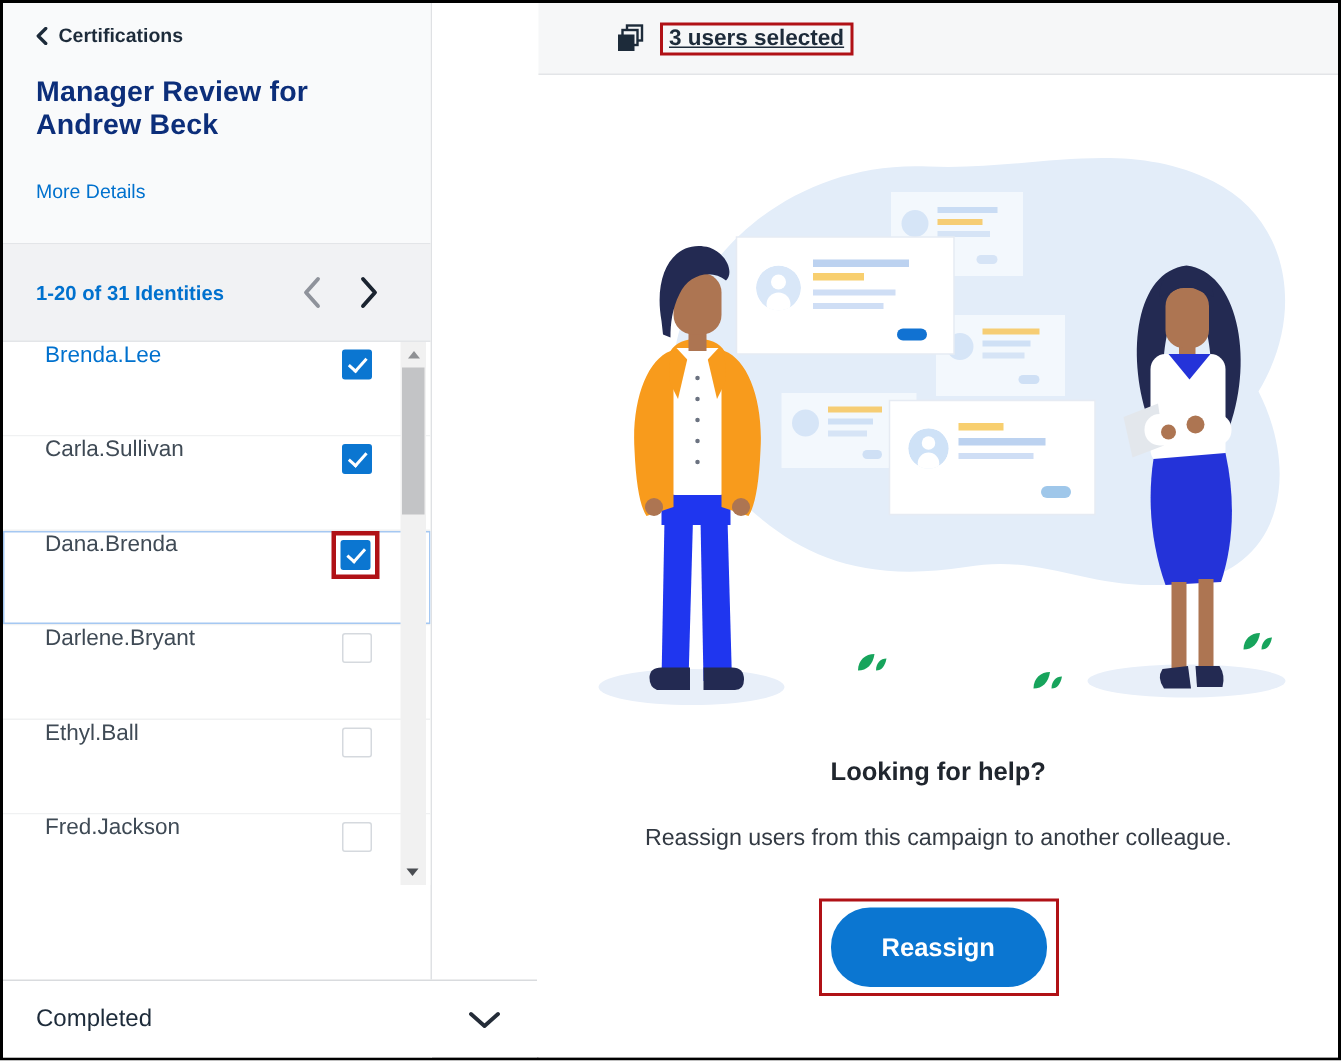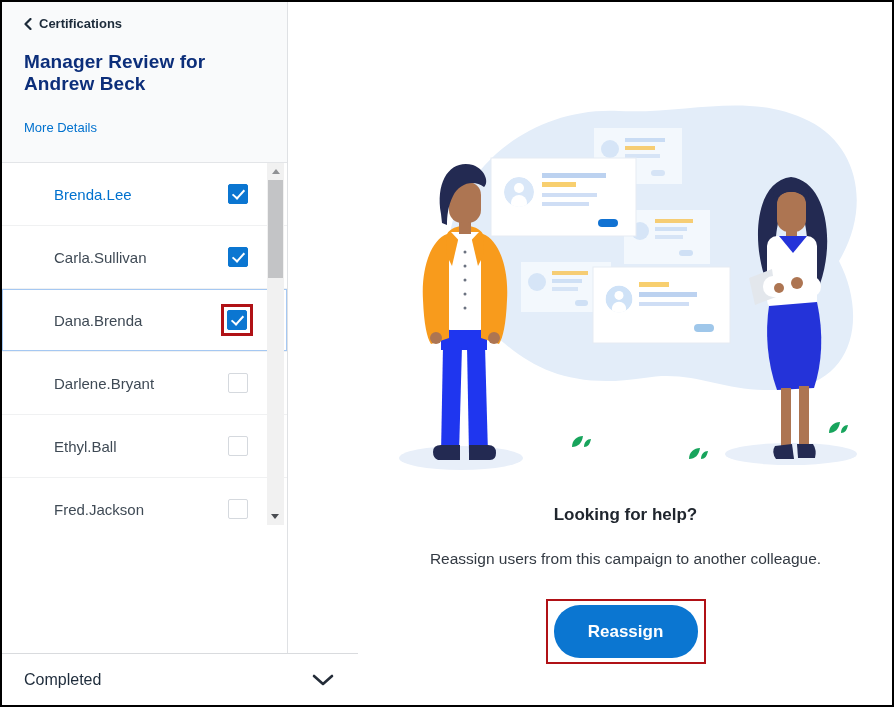--- a/index.html
+++ b/index.html
@@ -23,21 +23,21 @@
   .side-header{height:161px;background:#f9fafb;border-bottom:1px solid var(--border);padding:14px 22px 0 22px;}
   .back-link{display:flex;align-items:center;gap:7px;color:var(--dark);font-size:13px;font-weight:bold;cursor:pointer;}
   .side-title{margin-top:20px;font-size:19px;font-weight:bold;color:var(--navy);letter-spacing:.1px;}
   .more-details{margin-top:25px;font-size:13px;color:var(--accent);cursor:pointer;display:inline-block;}
   .section-row{height:62px;display:flex;align-items:center;justify-content:space-between;padding:0 24px 0 22px;border-bottom:1px solid var(--border-light);background:#fff;}
   .section-label{font-size:16px;font-weight:bold;color:var(--accent);}
   .pagination{height:65px;background:var(--pag-bg);border-bottom:1px solid var(--border);display:flex;align-items:center;padding:0 22px;}
   .pag-label{font-size:13.5px;font-weight:bold;color:var(--accent);}
   .pag-nav{margin-left:auto;display:flex;align-items:center;gap:26px;padding-right:12px;}
   .id-list{position:relative;height:362px;overflow:hidden;}
-  .id-row{position:relative;height:63px;display:flex;align-items:center;padding-left:52px;border-bottom:1px solid #f0f1f2;background:#fff;}
+  .id-row{position:relative;height:63px;display:flex;align-items:flex-start;padding-left:28px;border-bottom:1px solid #f0f1f2;background:#fff;}
   .id-name{font-size:15px;color:var(--name);}
   .id-name.name-accent{color:var(--accent);}
   .id-row.row-selected{box-shadow:inset 0 0 0 1px #a5c8f2;}
   .cb-wrap{margin-left:auto;margin-right:34px;width:30px;height:30px;display:flex;align-items:center;justify-content:center;}
   .cb-wrap.annotated{border:3px solid var(--red);width:32px;height:32px;}
   .cb{width:20px;height:20px;border:1px solid #d5d9de;border-radius:2px;background:#fff;display:flex;align-items:center;justify-content:center;cursor:pointer;}
   .cb.checked{background:var(--btn-blue);border-color:var(--btn-blue);}
   .cb.checked::after{content:"";width:5px;height:10px;border-right:2.5px solid #fff;border-bottom:2.5px solid #fff;transform:rotate(42deg);margin-top:-3px;}
   .completed-row{position:absolute;left:0;bottom:0;width:356px;height:52px;border-top:1px solid #d9dbde;background:#fff;display:flex;align-items:center;justify-content:space-between;padding:0 24px 0 22px;}
   .completed-label{font-size:16px;font-weight:normal;color:var(--dark);}
@@ -72,20 +72,31 @@
         <svg class="chev" width="8" height="12" viewBox="0 0 8 12">
             <polyline points="6.5,1 1.5,6 6.5,11" fill="none" stroke="#1d2b3a" stroke-width="2.2" stroke-linecap="round" stroke-linejoin="round"></polyline>
           </svg>
         <span>Certifications</span>
       </div>
       <div class="side-title">Manager Review for Andrew Beck</div>
       <span class="more-details">More Details</span>
     </div>
 
 
+    <div class="pagination">
+      <span class="pag-label">1-20 of 31 Identities</span>
+      <div class="pag-nav">
+        <svg class="chev" width="13" height="22" viewBox="0 0 13 22">
+            <polyline points="11,2 3,11 11,20" fill="none" stroke="#8f939b" stroke-width="2.6" stroke-linecap="round" stroke-linejoin="round"></polyline>
+          </svg>
+        <svg class="chev" width="13" height="22" viewBox="0 0 13 22">
+            <polyline points="2,2 10,11 2,20" fill="none" stroke="#1b2430" stroke-width="2.6" stroke-linecap="round" stroke-linejoin="round"></polyline>
+          </svg>
+      </div>
+    </div>
 
     <div class="id-list">
       <div class="id-row">
         <span class="id-name name-accent">Brenda.Lee</span>
         <span class="cb-wrap">
             <span class="cb checked"></span>
           </span>
       </div>
       <div class="id-row">
         <span class="id-name">Carla.Sullivan</span>
@@ -128,20 +139,30 @@
 
     <div class="completed-row">
       <span class="completed-label">Completed</span>
       <svg class="chev" width="22" height="12" viewBox="0 0 22 12">
           <polyline points="2,2 11,10 20,2" fill="none" stroke="#242c38" stroke-width="2.6" stroke-linecap="round" stroke-linejoin="round"></polyline>
         </svg>
     </div>
   </div>
 
   <div class="main">
+    <div class="topbar">
+      <svg width="20" height="20" viewBox="0 0 20 20">
+        <rect x="7" y="1" width="10" height="10" fill="none" stroke="#1d2b3a" stroke-width="1.6"></rect>
+        <rect x="4" y="4" width="10" height="10" fill="#f6f7f8" stroke="#1d2b3a" stroke-width="1.6"></rect>
+        <rect x="1" y="7" width="11" height="11" fill="#1d2b3a"></rect>
+      </svg>
+      <span class="status-box">
+        <span class="status-text">3 users selected</span>
+      </span>
+    </div>
 
     <svg class="illustration" width="492" height="400" viewBox="0 0 492 400">
       <defs>
         <clipPath id="avclip">
             <circle cx="0" cy="0" r="15"></circle>
           </clipPath>
       </defs>
 
       <path d="M60 170 C55 100 130 20 230 25 C300 28 360 5 420 35 C470 60 482 122 450 175 C478 230 465 292 405 302 C340 312 310 282 255 292 C190 302 150 287 115 257 C85 231 64 212 60 170 Z" fill="#e3edf9"></path>
       <path d="M450 175 C430 240 350 255 250 292" fill="none" stroke="#ffffff" stroke-width="0"></path>

